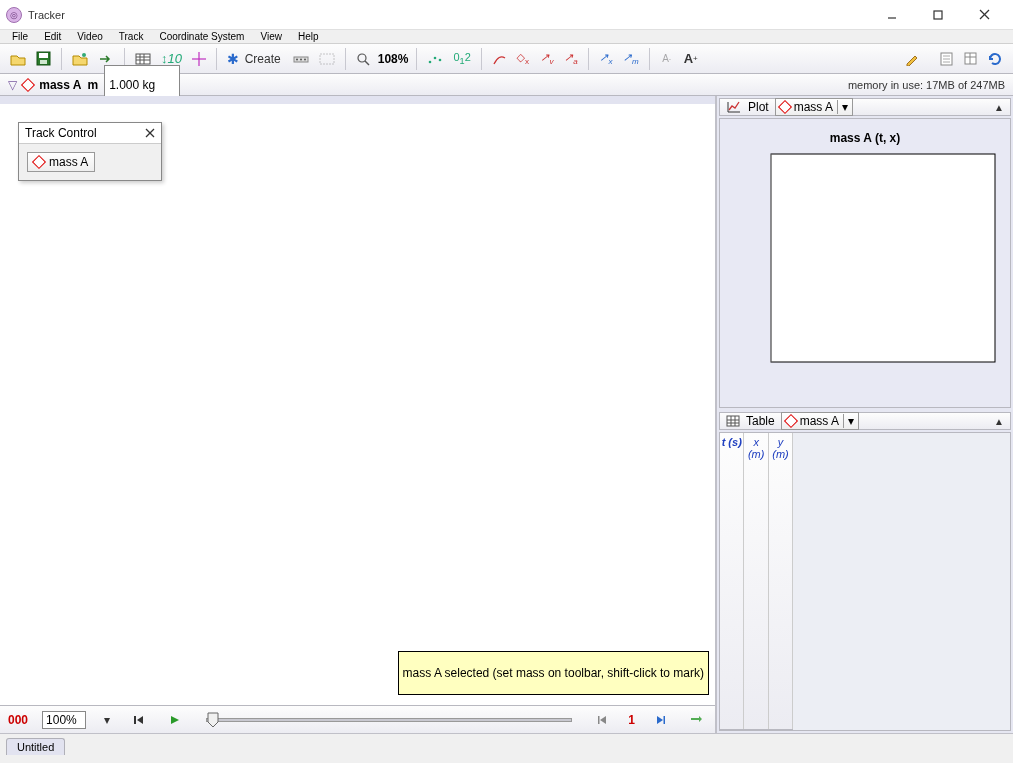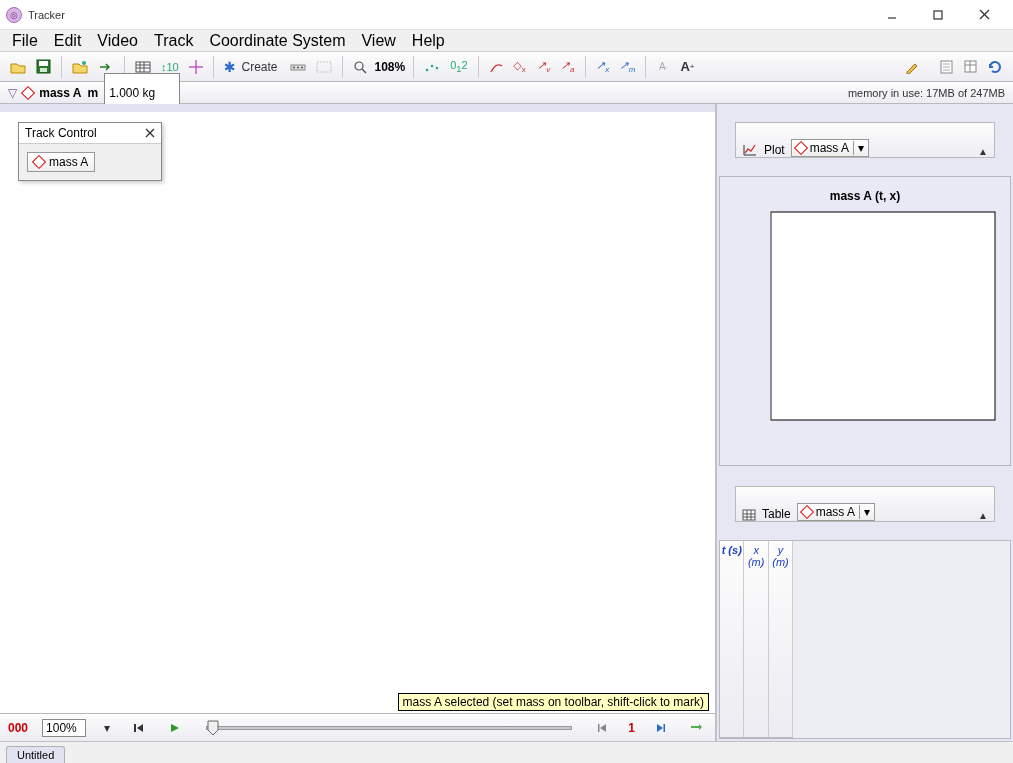--- a/index.html
+++ b/index.html
@@ -30,26 +30,26 @@
   font-size: 9px; color: #704080;
 }
 .titlebar .title { flex: 0 0 auto; color: #333; }
 .titlebar .spacer { flex: 1; }
 .winbtn {
   width: 46px; height: 28px;
   display: inline-flex; align-items: center; justify-content: center;
   color: #444;
 }
 .menubar {
-  height: 22px;
+  height: 14px;
   background: #f0f0f0;
   display: flex; align-items: center;
   padding: 0 4px;
   border-bottom: 1px solid #d0d0d0;
-  font-size: 16px;
+  font-size: 10px;
 }
 .menubar .menu { padding: 2px 8px; cursor: default; }
 .toolbar {
   height: 30px;
   background: linear-gradient(#fdfdfd, #ececf2);
   border-bottom: 1px solid #b8b8c0;
   display: flex; align-items: center;
   padding: 0 6px;
   gap: 2px;
 }
@@ -105,24 +105,24 @@
 }
 .video-area {
   flex: 1;
   background: #fff;
   position: relative;
   border-top: 8px solid #e2e3f0;
 }
 .status-tooltip {
   position: absolute;
   right: 6px;
-  bottom: 2px;
+  bottom: 10px;
   background: #ffffc0;
   border: 1px solid #000;
-  padding: 1px 4px;
+  padding: 14px 4px;
   font-size: 12px;
   color: #000;
 }
 .playbar {
   height: 28px;
   background: linear-gradient(#fdfdfd, #ececf2);
   border-top: 1px solid #b8b8c0;
   display: flex; align-items: center;
   padding: 0 8px;
   gap: 14px;
@@ -145,28 +145,28 @@
   position: absolute;
   left: 0; top: -7px;
   width: 12px; height: 16px;
 }
 .rightpane {
   width: 296px;
   display: flex; flex-direction: column;
   background: #e6e7f2;
 }
 .panel-header {
-  height: 36px;
+  height: 18px;
   background: linear-gradient(#fdfdfd, #ececf2);
   border: 1px solid #b8b8c0;
-  display: flex; align-items: flex-end;
+  display: flex; align-items: center;
   padding: 0 6px;
   gap: 6px;
   font-size: 12px;
-  margin: 18px;
+  margin: 2px;
 }
 .panel-header .title { font-weight: normal; }
 .selector {
   display: inline-flex; align-items: center;
   border: 1px solid #999;
   background: linear-gradient(#fff, #eee);
   padding: 1px 4px;
   gap: 4px;
 }
 .selector .dd {
@@ -314,21 +314,21 @@
   <span class="tbtn">
     <svg width="16" height="12">
         <rect x="1" y="1" width="14" height="10" fill="#fff" stroke="#555"></rect>
         <line x1="1" y1="4" x2="15" y2="4" stroke="#555"></line>
         <line x1="1" y1="7" x2="15" y2="7" stroke="#555"></line>
         <line x1="5" y1="1" x2="5" y2="11" stroke="#555"></line>
         <line x1="9" y1="1" x2="9" y2="11" stroke="#555"></line>
       </svg>
   </span>
   <span class="tbtn">
-    <span class="icon-glyph" style="color:#2a7; font-size:11px">↕10</span>
+    <span class="icon-glyph" style="color:#2a7; font-style:italic; font-size:13px">↕10</span>
   </span>
   <span class="tbtn">
     <svg width="14" height="14">
         <line x1="7" y1="0" x2="7" y2="14" stroke="#c030c0" stroke-width="1.2"></line>
         <line x1="0" y1="7" x2="14" y2="7" stroke="#c030c0" stroke-width="1.2"></line>
       </svg>
   </span>
   <span class="tsep"></span>
   <span class="tbtn" style="gap:4px">
     <span style="color:#2a6acc; font-size:14px">✱</span>

